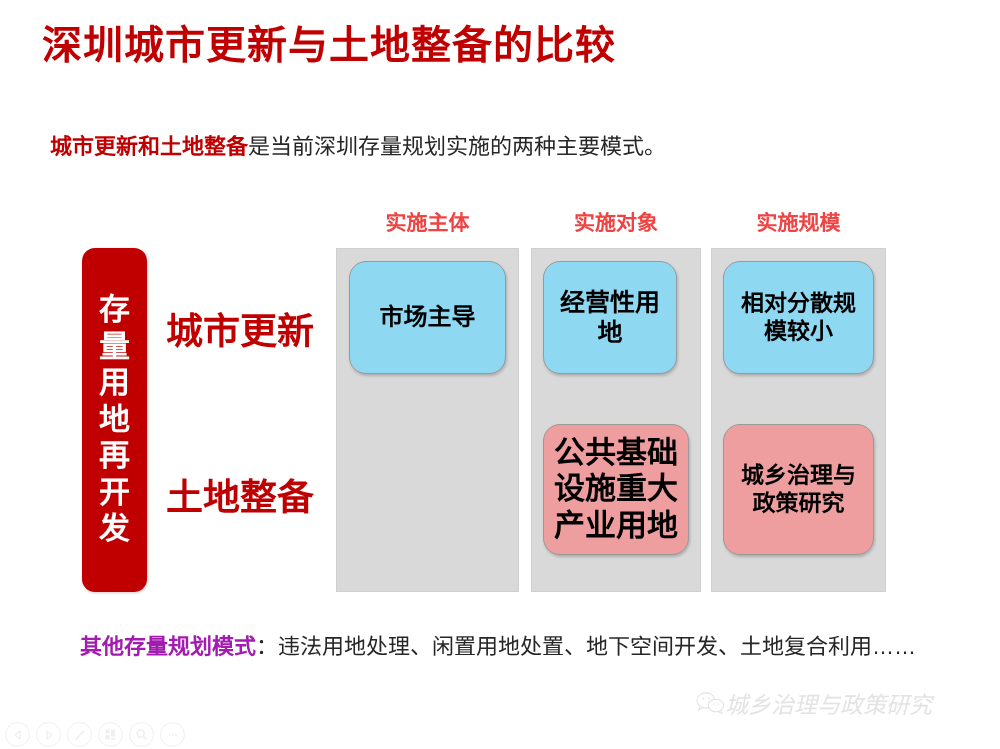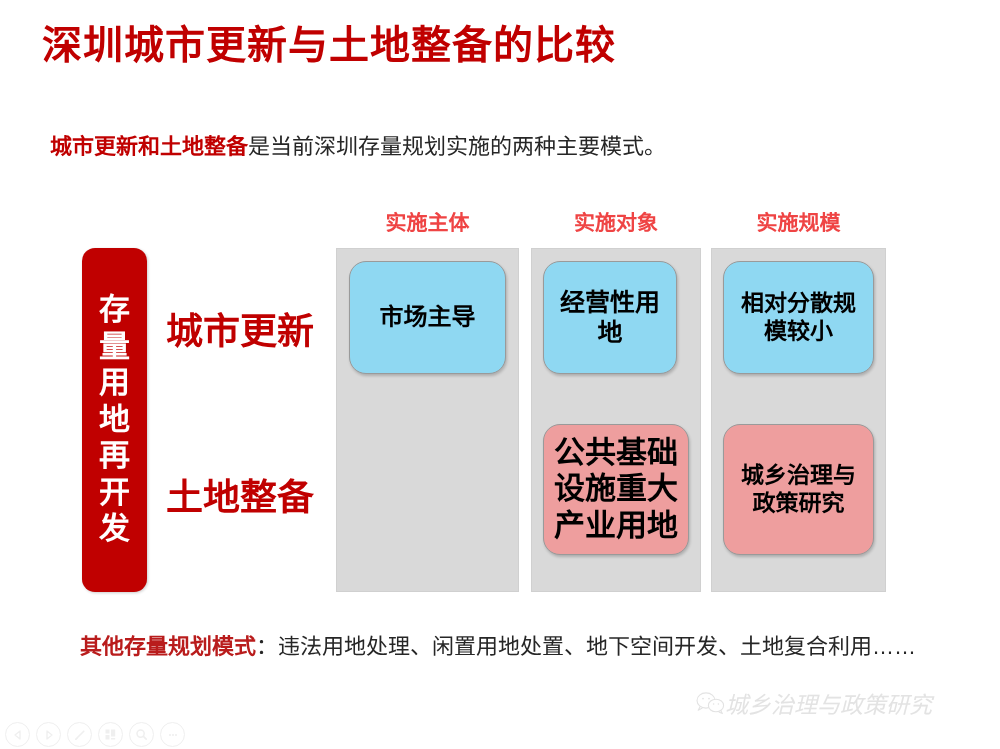--- a/index.html
+++ b/index.html
@@ -154,21 +154,21 @@
   .footer-note {
     position: absolute;
     left: 80px;
     top: 628px;
     width: 860px;
     font-size: 22px;
     color: #262626;
     line-height: 1.75;
   }
   .footer-note .hl {
-    color: #b91c1c;
+    color: #a21caf;
     font-weight: bold;
   }
 
   
   .watermark {
     position: absolute;
     left: 695px;
     top: 686px;
     display: flex;
     align-items: center;

